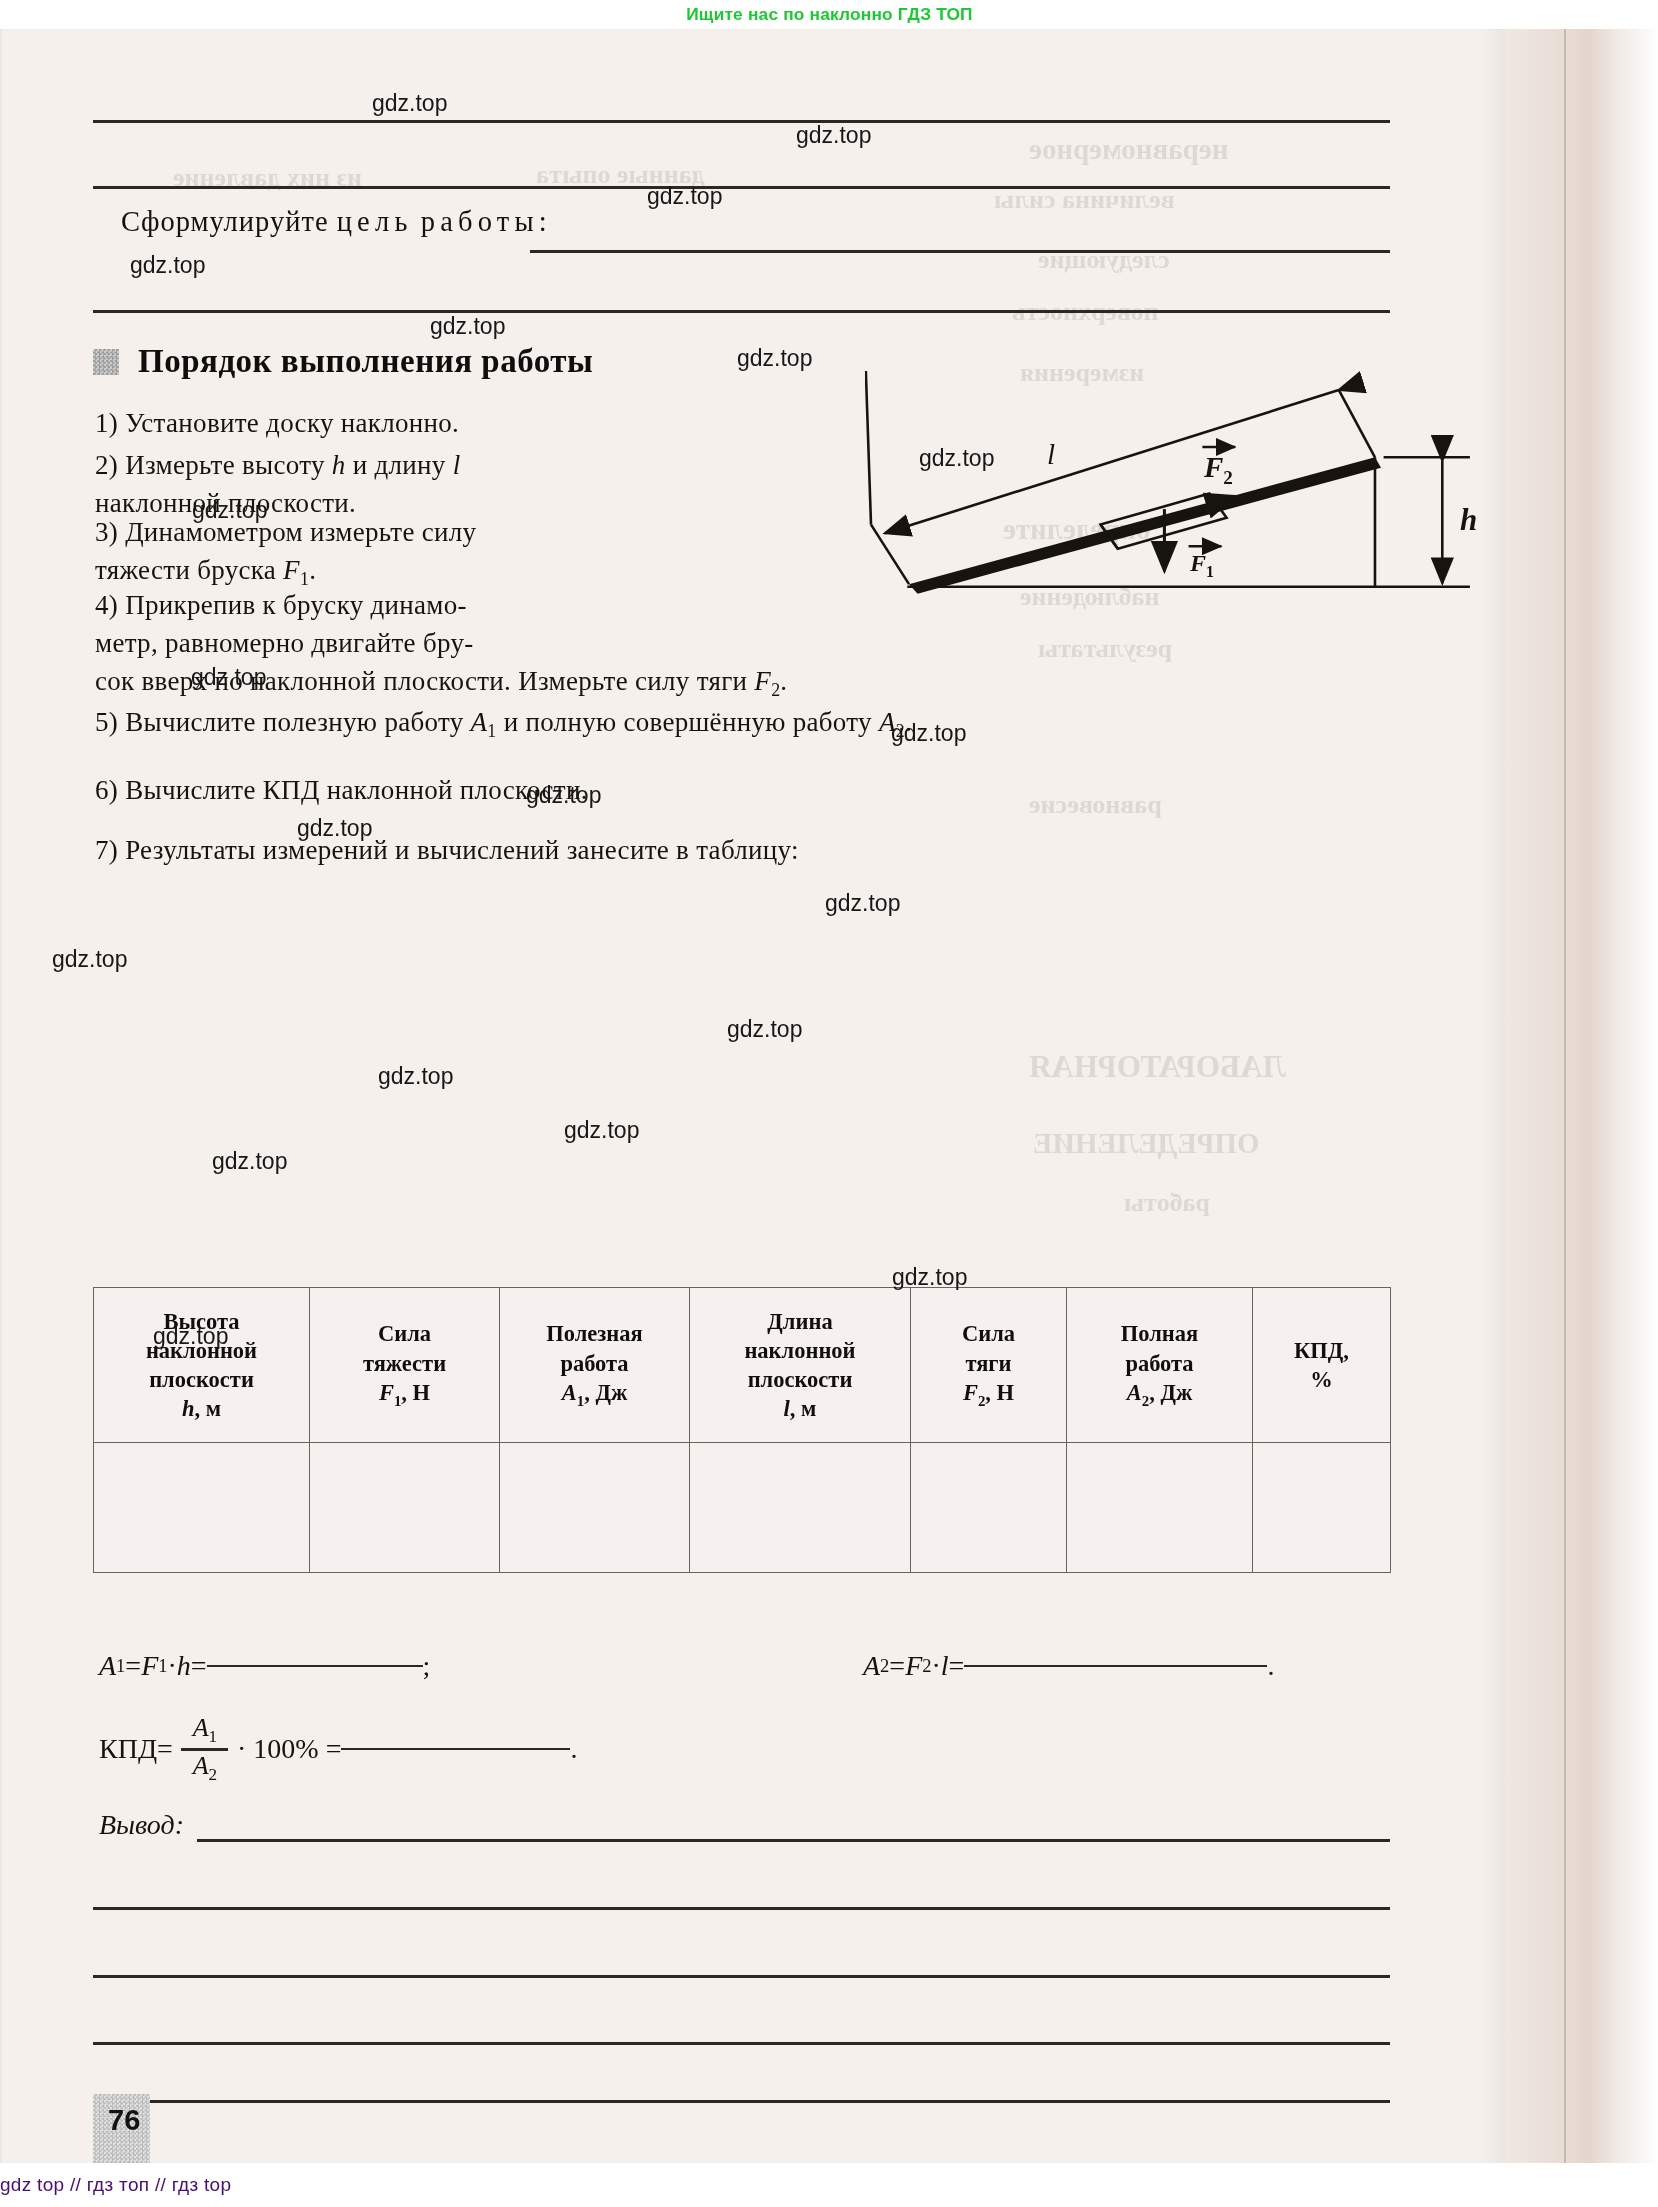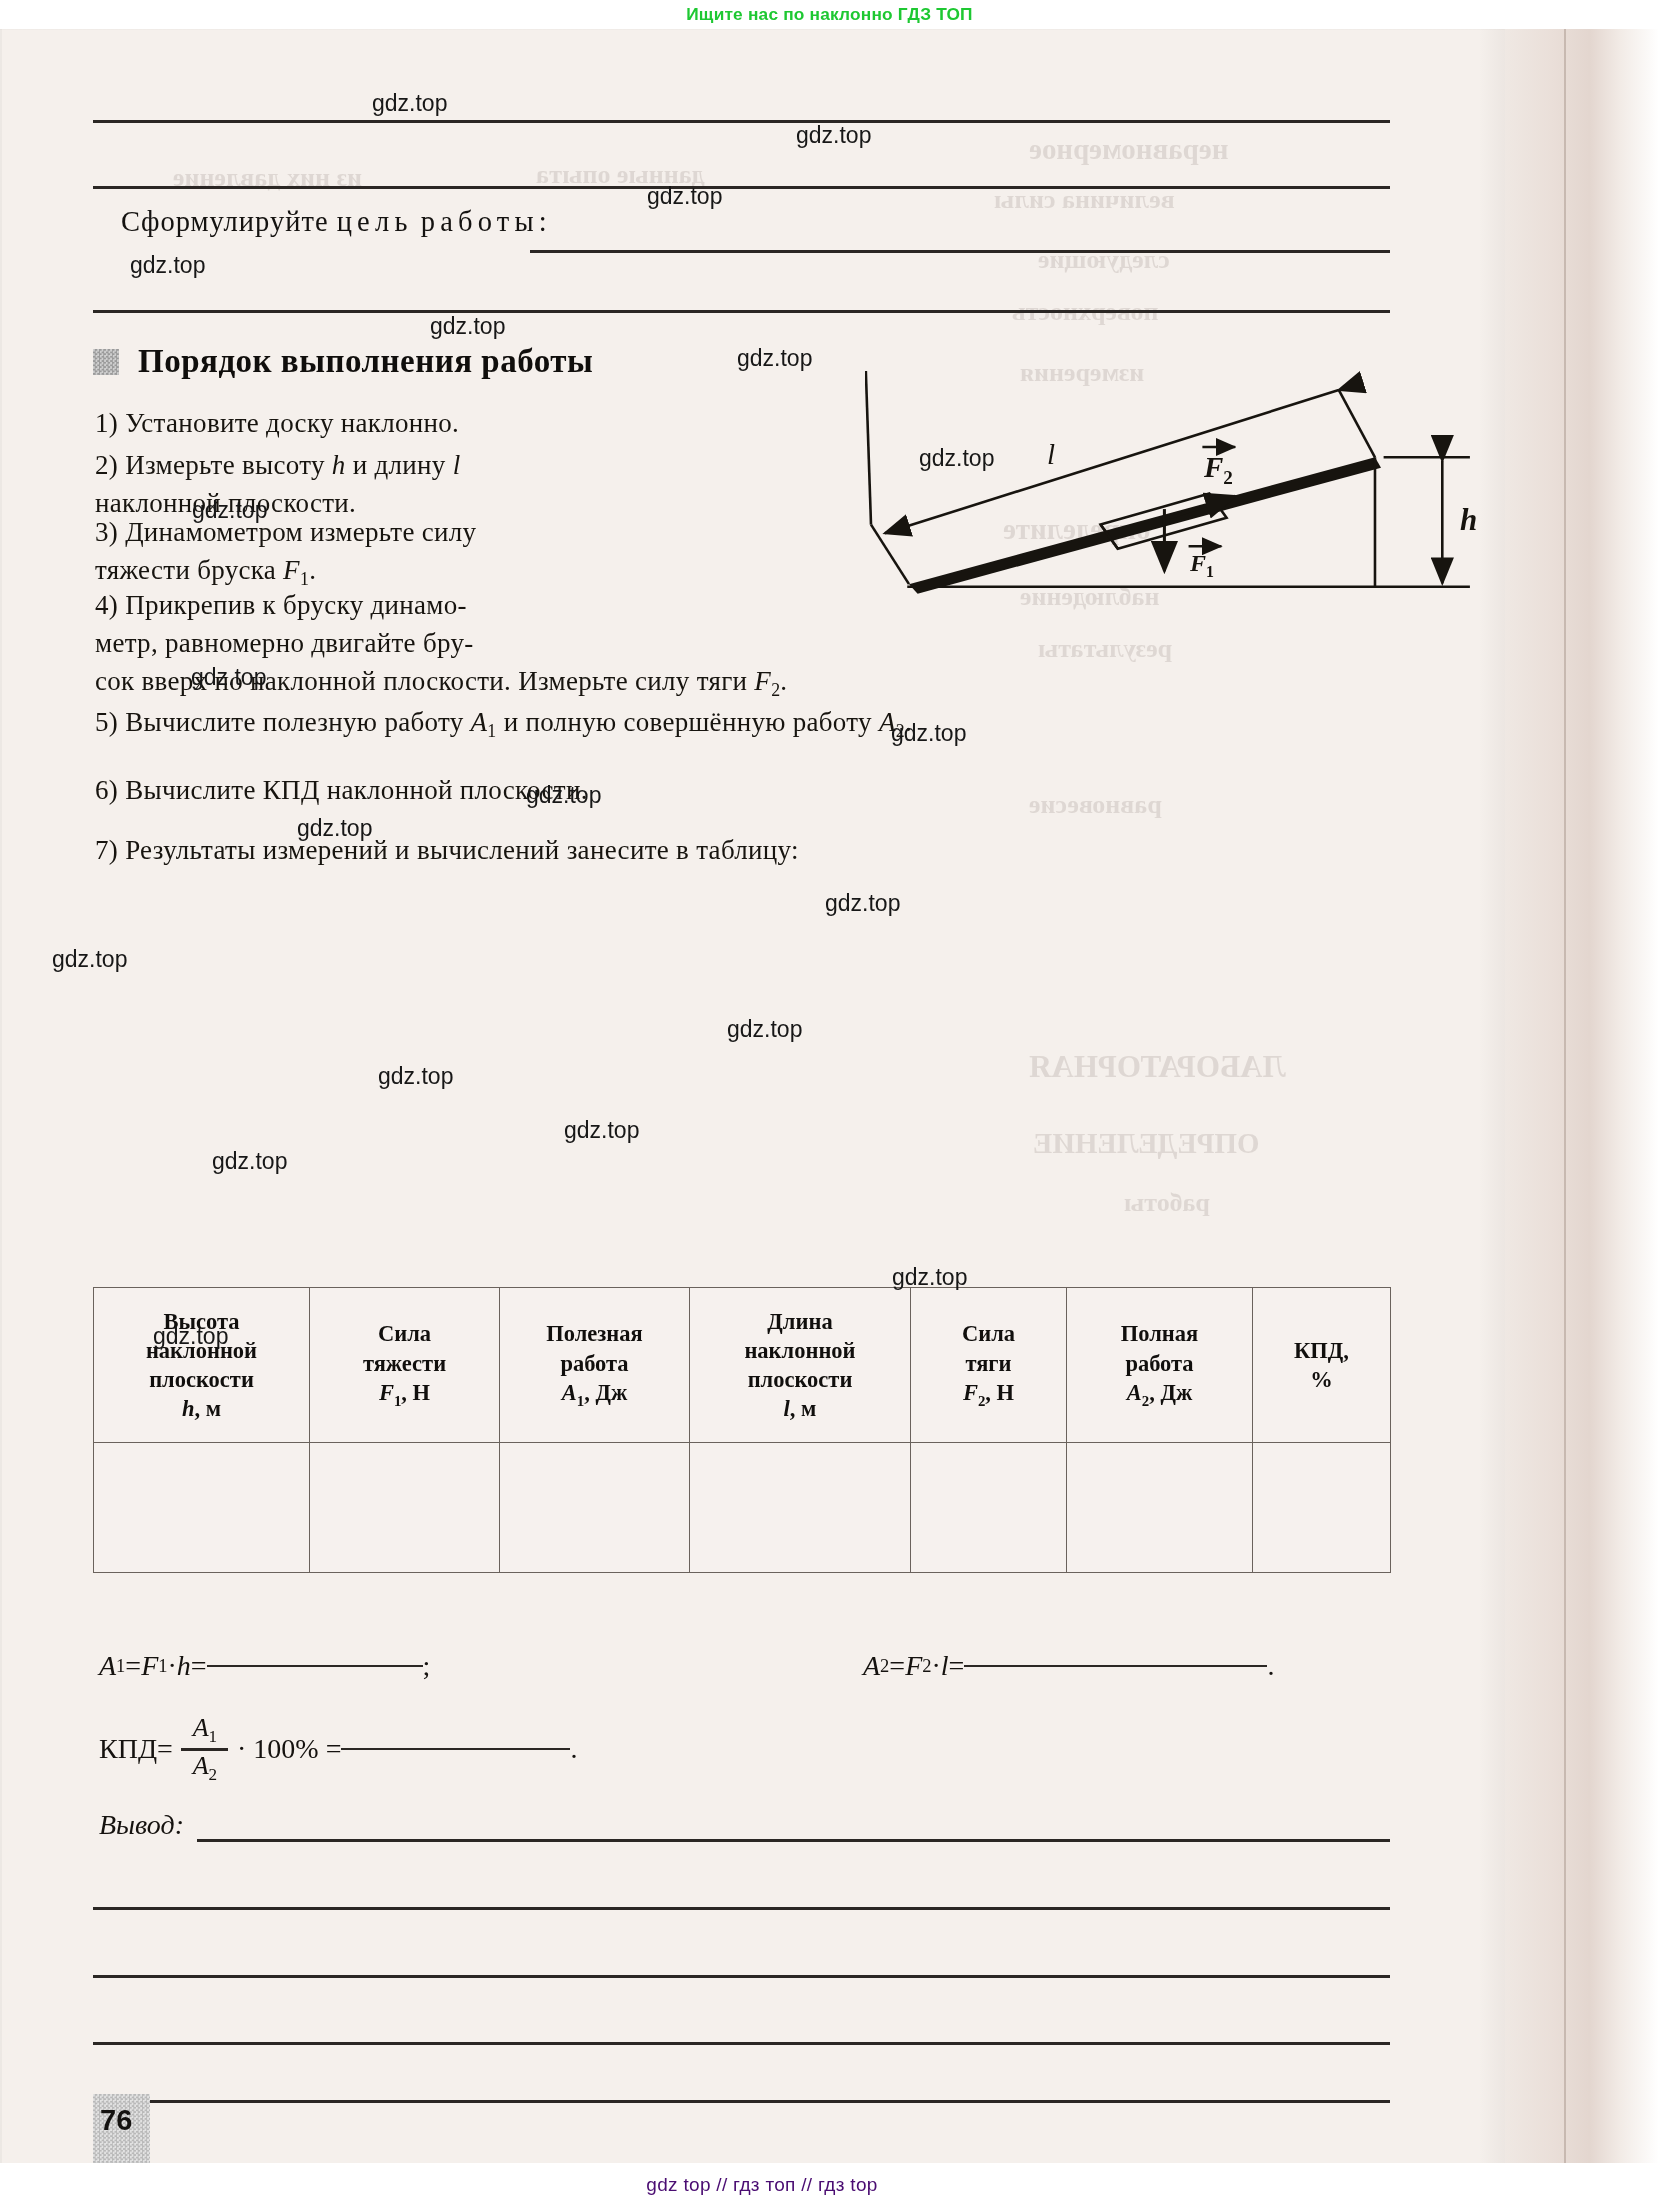--- a/index.html
+++ b/index.html
@@ -121,21 +121,21 @@
 
   
   .wm{
     position:absolute;font-family:"Liberation Sans", sans-serif;
     font-size:23px;color:#171717;white-space:nowrap;pointer-events:none;
   }
 
   
   .footer{
     position:absolute;left:0;top:2163px;width:1524px;height:44px;
-    background:#ffffff;display:flex;align-items:center;justify-content:center;
+    background:#ffffff;display:flex;align-items:center;
   }
   .footer span{
     font-family:"Liberation Sans", sans-serif;
     font-size:19px;color:#4a0d72;letter-spacing:0.3px;
   }
 </style>
 </head>
 <body>
 
 <div class="promo-bar">
@@ -340,21 +340,21 @@
     </div>
 
     <div class="concl-label" style="left:99px;top:1780px;">Вывод:</div>
     <div class="rule" style="left:197px;top:1810px;width:1193px;"></div>
     <div class="rule" style="left:93px;top:1878px;width:1297px;"></div>
     <div class="rule" style="left:93px;top:1946px;width:1297px;"></div>
     <div class="rule" style="left:93px;top:2013px;width:1297px;"></div>
     <div class="rule" style="left:93px;top:2071px;width:1297px;"></div>
 
     <div class="pagenum-box" style="left:93px;top:2065px;"></div>
-    <div class="pagenum" style="left:100px;top:2075px;">76</div>
+    <div class="pagenum" style="left:108px;top:2075px;">76</div>
 
   </div>
 
   <div id="wm-layer">
       <div class="wm" style="left: 372px; top: 61px;">gdz.top</div>
       <div class="wm" style="left: 796px; top: 93px;">gdz.top</div>
       <div class="wm" style="left: 647px; top: 154px;">gdz.top</div>
       <div class="wm" style="left: 130px; top: 223px;">gdz.top</div>
       <div class="wm" style="left: 430px; top: 284px;">gdz.top</div>
       <div class="wm" style="left: 737px; top: 316px;">gdz.top</div>

